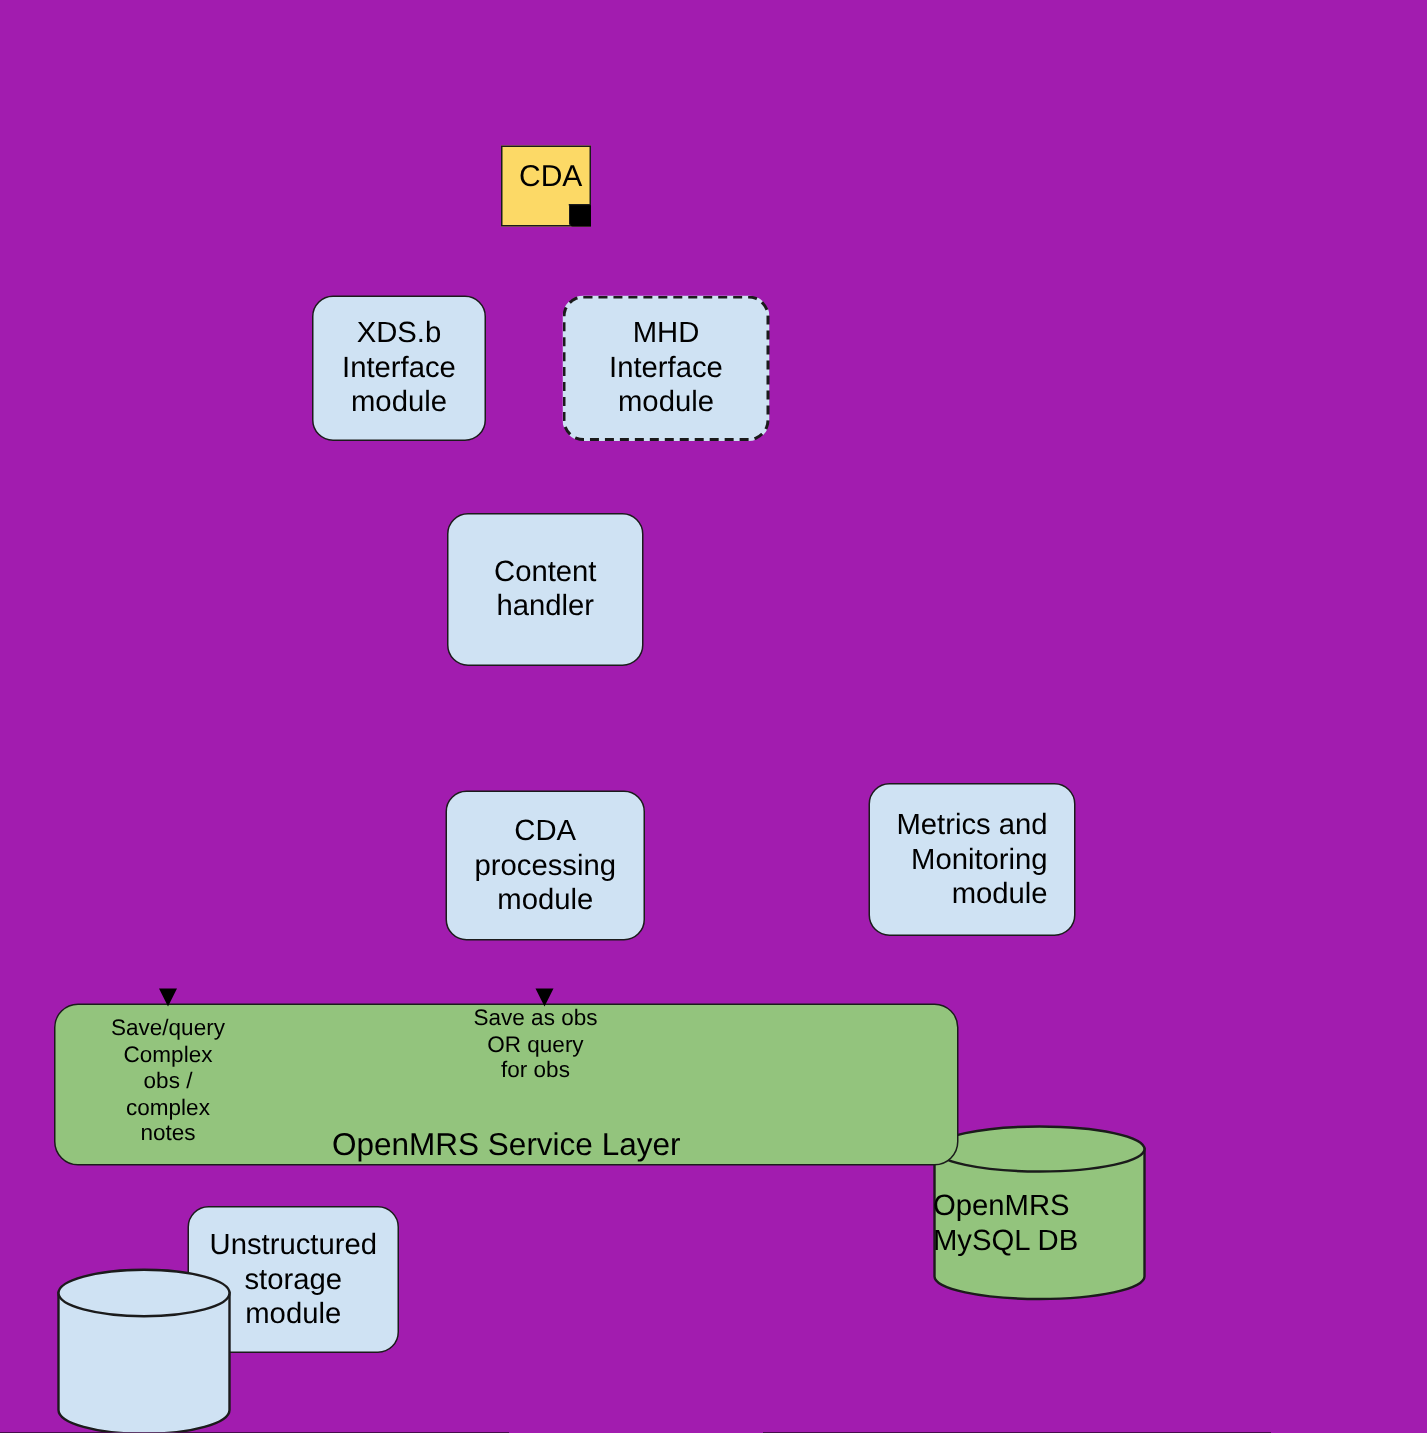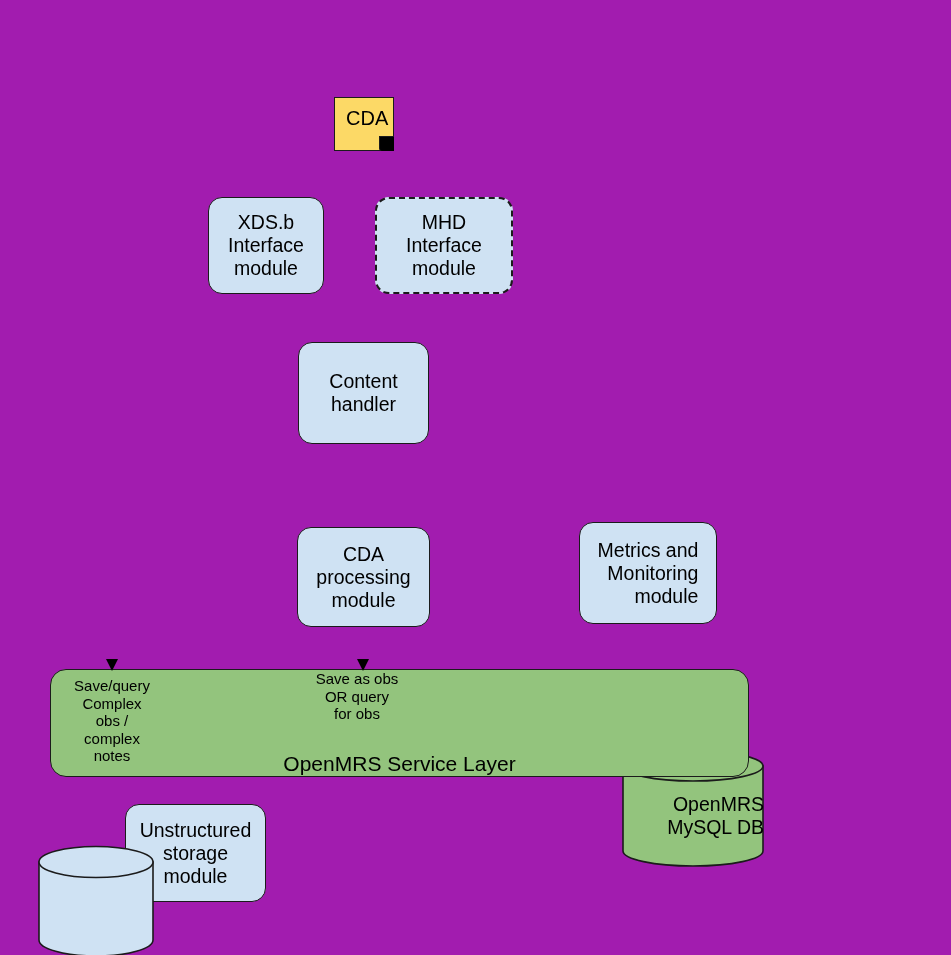--- a/index.html
+++ b/index.html
@@ -76,21 +76,21 @@
     white-space: pre-line;
   }
   .cyl {
     position: absolute;
   }
   .cyl svg { display: block; overflow: visible; }
   .cyl .cyl-label {
     position: absolute;
     left: 0;
     right: 0;
-    text-align: right;
+    text-align: left;
     font-size: 19.5px;
     line-height: 1.18;
     color: #000000;
   }
   .arrowhead {
     position: absolute;
     width: 0;
     height: 0;
     border-left: 6px solid transparent;
     border-right: 6px solid transparent;
@@ -138,21 +138,21 @@
 
   <div class="cyl" style="left:622px; top:751px; width:142px; height:115px;">
     <svg width="142" height="115" viewBox="0 0 142 115">
       <path d="M1,15 L1,100 A70,15 0 0 0 141,100 L141,15 Z" fill="#93c47d" stroke="#1b1b1b" stroke-width="1.6"></path>
       <ellipse cx="71" cy="15" rx="70" ry="15" fill="#93c47d" stroke="#1b1b1b" stroke-width="1.6"></ellipse>
     </svg>
     <div class="cyl-label" style="top:42px; white-space:pre-line;">OpenMRS
 MySQL DB</div>
   </div>
 
-  <div class="node servicebar" style="left:50px; top:669px; width:699px; height:108px;">
+  <div class="node servicebar" style="left:36px; top:669px; width:603px; height:108px;">
     <span class="bar-label">OpenMRS Service Layer</span>
   </div>
 
   <div class="arrowhead" style="left:106px; top:659px;"></div>
   <div class="arrowhead" style="left:357px; top:659px;"></div>
 
   <div class="annot" style="left:62px; top:677px; width:100px;">Save/query
 Complex
 obs /
 complex

